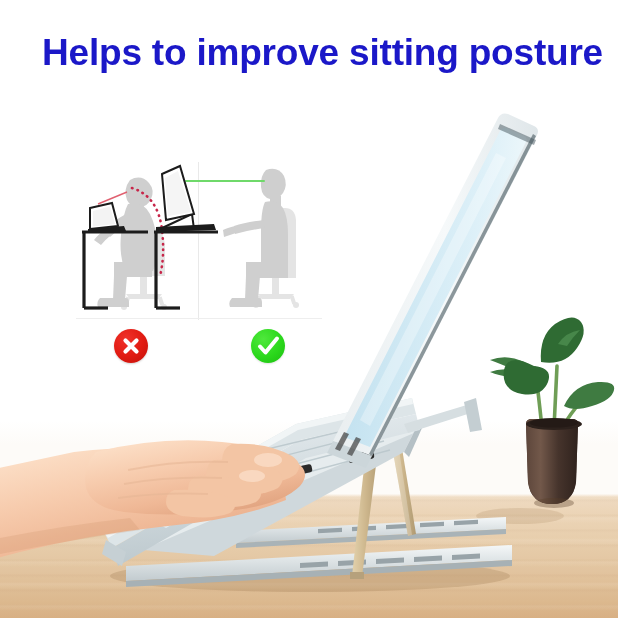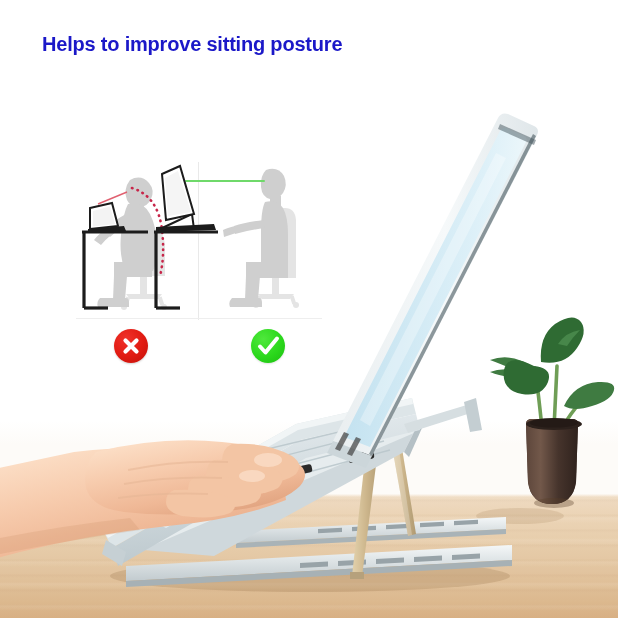--- a/index.html
+++ b/index.html
@@ -78,21 +78,21 @@
     left: 0; right: 0; top: 0;
     height: 3px;
     background: linear-gradient(to bottom, rgba(255,255,255,.85), rgba(255,255,255,0));
   }
 
   
   .headline {
     position: absolute;
     left: 42px;
     top: 33px;
-    font-size: 20px;
+    font-size: 37px;
     font-weight: bold;
     color: #1b18c8;
     letter-spacing: -0.2px;
     white-space: nowrap;
     line-height: 1.1;
   }
 
   
   .info-panel {
     position: absolute;

